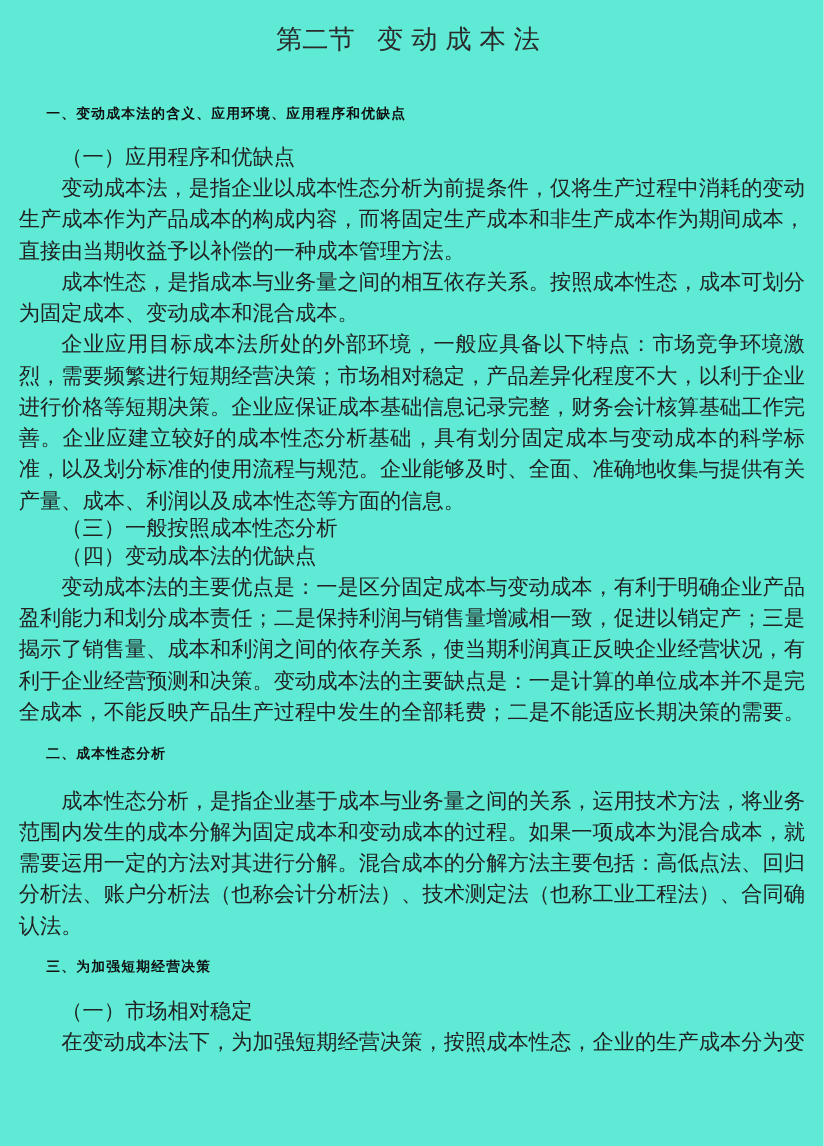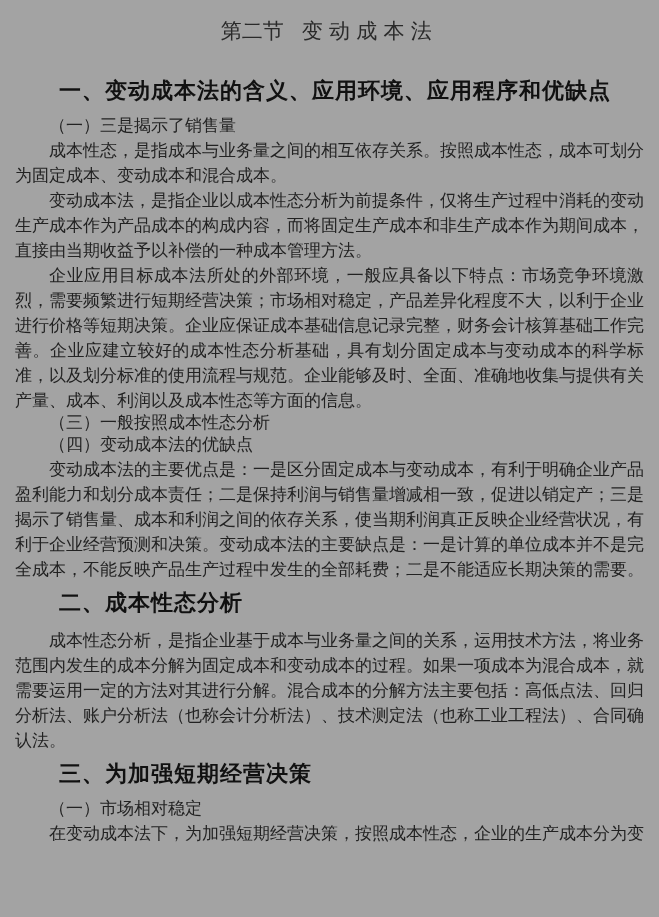--- a/index.html
+++ b/index.html
@@ -4,21 +4,21 @@
 <style>
   html, body {
     margin: 0;
     padding: 0;
     background: #ffffff;
   }
   .page {
     position: relative;
     width: 659px;
     height: 917px;
-    background: #a3a3a3;
+    background: #5eead4;
     overflow: hidden;
     box-sizing: border-box;
   }
   .doc {
     padding: 0 15px;
     font-family: "Liberation Serif", "DejaVu Serif", serif;
     font-size: 17px;
     color: #222222;
   }
   .doc-title {
@@ -31,21 +31,21 @@
     color: #2a2a2a;
   }
   .doc-title .t-main {
     letter-spacing: 0.3em;
     margin-left: 0.85em;
   }
   .heading {
     margin: 8px 0 0 0;
     padding-bottom: 12px;
     line-height: 26px;
-    font-size: 22px;
+    font-size: 11px;
     font-weight: 700;
     font-family: Liberation Serif, serif;
     text-indent: 2em;
     letter-spacing: 1px;
     color: #111111;
   }
   .heading.first {
     margin-top: 32px;
   }
   .subheading {
@@ -65,23 +65,23 @@
 
 <div class="page">
   <div class="doc">
 
     <h1 class="doc-title">
       <span class="t-prefix">第二节</span><span class="t-main">变动成本法</span>
     </h1>
 
     <h2 class="heading first">一、变动成本法的含义、应用环境、应用程序和优缺点</h2>
 
-    <p class="subheading">（一）三是揭示了销售量</p>
+    <p class="subheading">（一）应用程序和优缺点</p>
+    <p class="paragraph">变动成本法，是指企业以成本性态分析为前提条件，仅将生产过程中消耗的变动生产成本作为产品成本的构成内容，而将固定生产成本和非生产成本作为期间成本，直接由当期收益予以补偿的一种成本管理方法。</p>
     <p class="paragraph">成本性态，是指成本与业务量之间的相互依存关系。按照成本性态，成本可划分为固定成本、变动成本和混合成本。</p>
-    <p class="paragraph">变动成本法，是指企业以成本性态分析为前提条件，仅将生产过程中消耗的变动生产成本作为产品成本的构成内容，而将固定生产成本和非生产成本作为期间成本，直接由当期收益予以补偿的一种成本管理方法。</p>
 
     <p class="paragraph">企业应用目标成本法所处的外部环境，一般应具备以下特点：市场竞争环境激烈，需要频繁进行短期经营决策；市场相对稳定，产品差异化程度不大，以利于企业进行价格等短期决策。企业应保证成本基础信息记录完整，财务会计核算基础工作完善。企业应建立较好的成本性态分析基础，具有划分固定成本与变动成本的科学标准，以及划分标准的使用流程与规范。企业能够及时、全面、准确地收集与提供有关产量、成本、利润以及成本性态等方面的信息。</p>
 
     <p class="subheading">（三）一般按照成本性态分析</p>
 
     <p class="subheading">（四）变动成本法的优缺点</p>
     <p class="paragraph">变动成本法的主要优点是：一是区分固定成本与变动成本，有利于明确企业产品盈利能力和划分成本责任；二是保持利润与销售量增减相一致，促进以销定产；三是揭示了销售量、成本和利润之间的依存关系，使当期利润真正反映企业经营状况，有利于企业经营预测和决策。变动成本法的主要缺点是：一是计算的单位成本并不是完全成本，不能反映产品生产过程中发生的全部耗费；二是不能适应长期决策的需要。</p>
 
     <h2 class="heading">二、成本性态分析</h2>
     <p class="paragraph">成本性态分析，是指企业基于成本与业务量之间的关系，运用技术方法，将业务范围内发生的成本分解为固定成本和变动成本的过程。如果一项成本为混合成本，就需要运用一定的方法对其进行分解。混合成本的分解方法主要包括：高低点法、回归分析法、账户分析法（也称会计分析法）、技术测定法（也称工业工程法）、合同确认法。</p>

